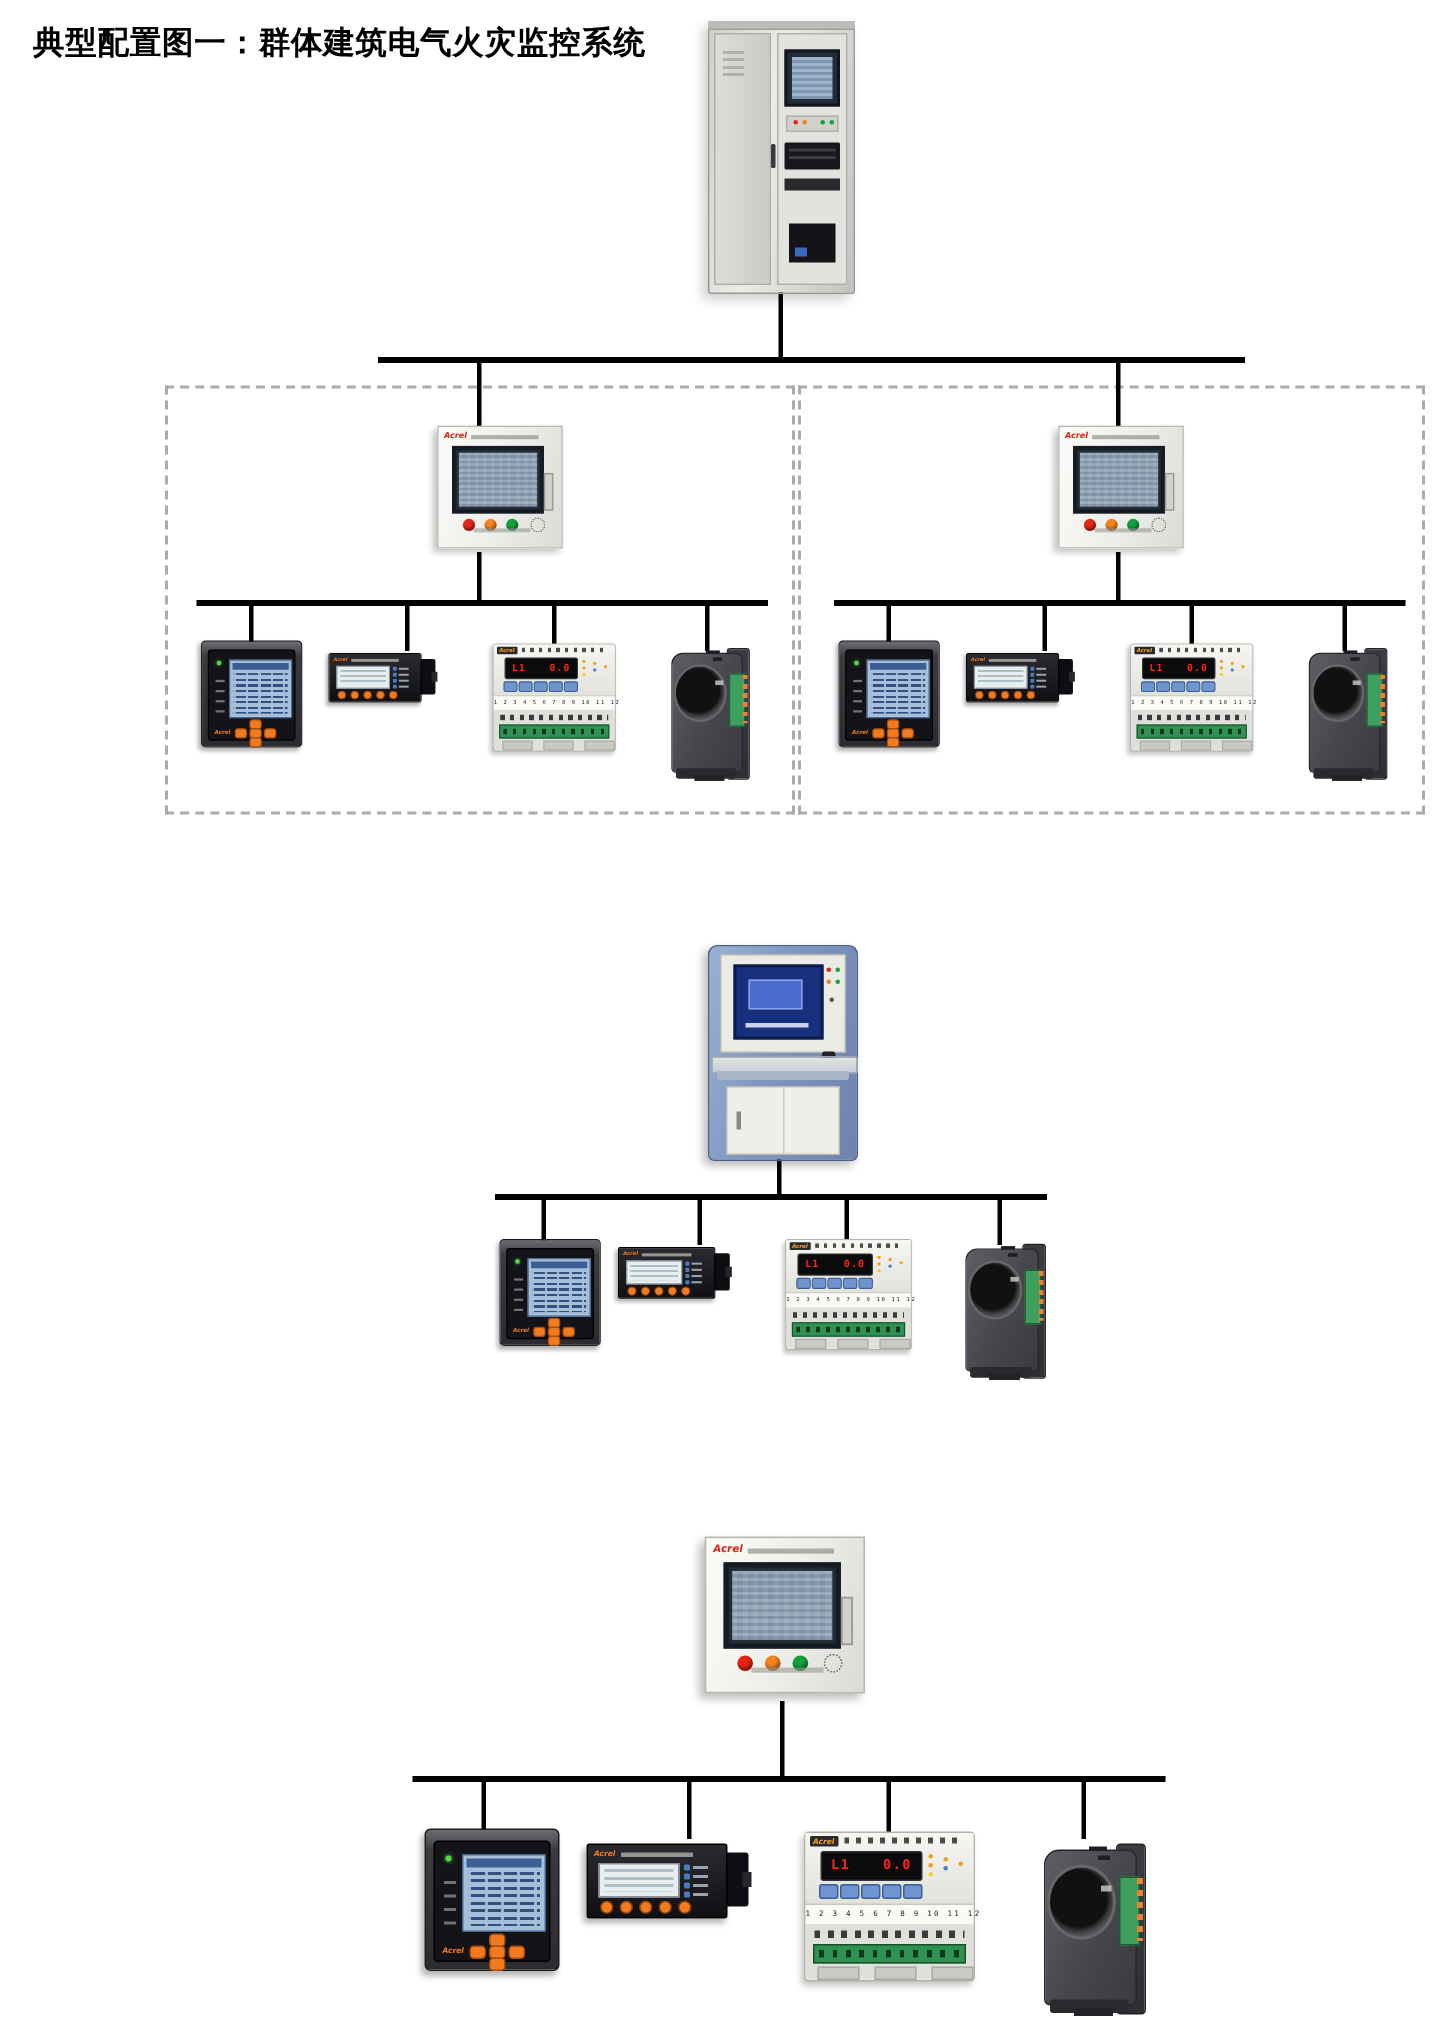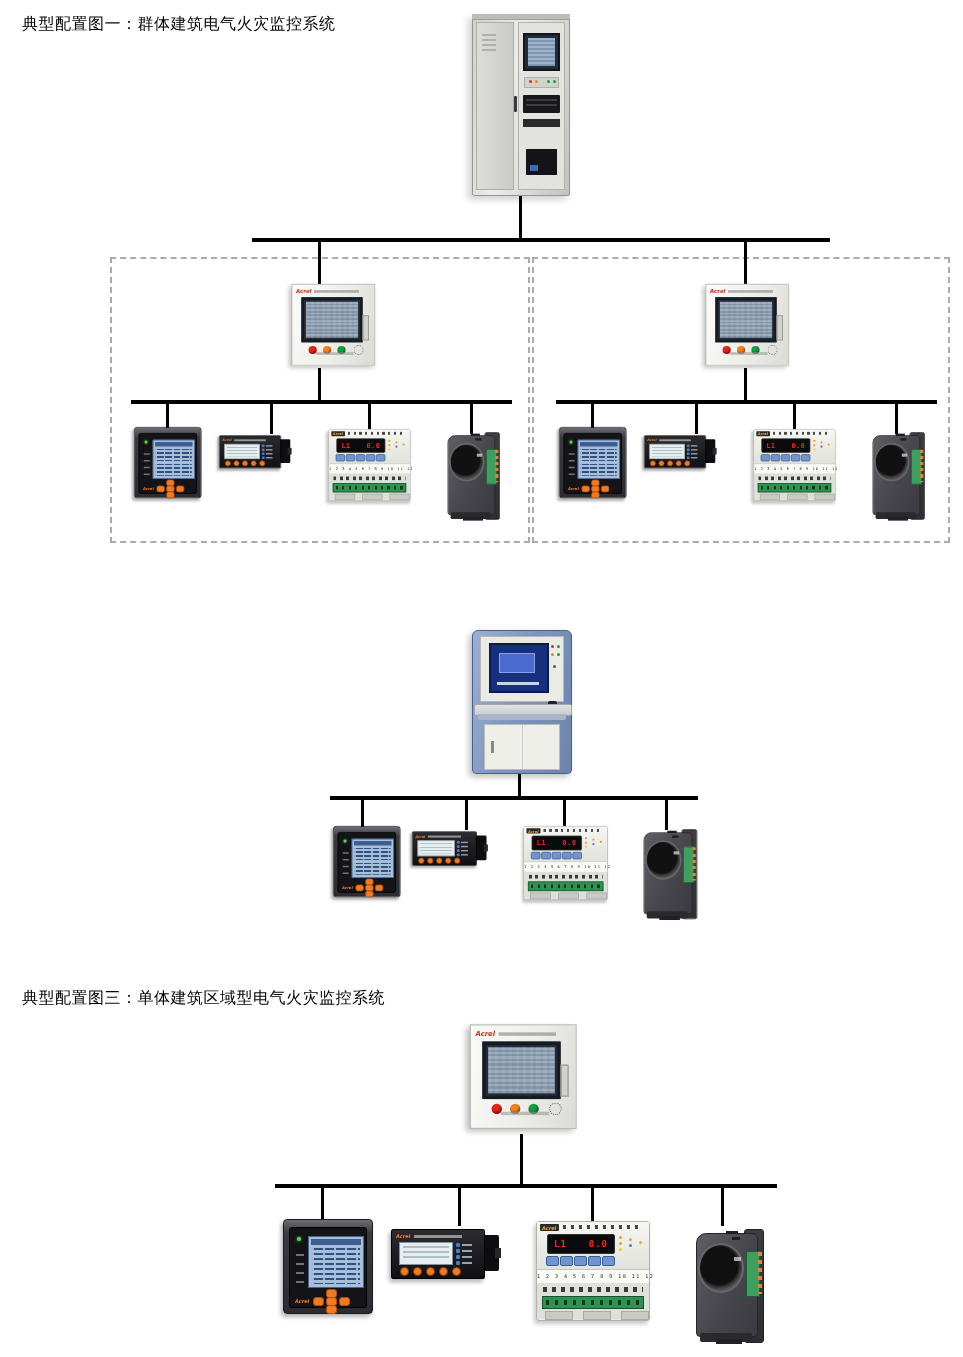--- a/index.html
+++ b/index.html
@@ -1,18 +1,18 @@
 <!DOCTYPE html>
 <html><head>
 <meta charset="utf-8">
 <style>
   html,body{margin:0;padding:0;background:#fff;}
   #stage{position:relative;width:963px;height:1357px;background:#fff;overflow:hidden;
          font-family:"DejaVu Sans","Liberation Sans",sans-serif;}
-  .sec-title{position:absolute;left:22px;font-weight:normal;font-size:16px;color:#000;letter-spacing:.5px;white-space:nowrap;}
+  .sec-title{position:absolute;left:22px;font-weight:bold;font-size:21px;color:#000;letter-spacing:.5px;white-space:nowrap;}
   .vline{position:absolute;width:3px;background:#000;}
   .hline{position:absolute;height:4px;background:#000;}
   .gbox{position:absolute;border:2px dashed #ababab;}
   .dev{position:absolute;transform-origin:0 0;}
 
   
   .cab{position:relative;width:98px;height:182px;}
   .cab .body{position:absolute;inset:0;background:linear-gradient(100deg,#cfcfcb 0%,#ebebE7 40%,#d6d6d2 72%,#c2c2be 100%);
     border:1px solid #969690;border-radius:2px;box-shadow:-4px 4px 7px rgba(0,0,0,.18);}
   .cab .cap{position:absolute;left:0;right:0;top:0;height:5px;background:#bcbcb8;border-bottom:1px solid #a0a09a;}
@@ -122,21 +122,20 @@
   .kio .cabdoor{position:absolute;left:20px;top:96px;width:74px;height:44px;background:#efefe9;border:1px solid #bcbcb4;}
   .kio .dhandle{position:absolute;left:6px;top:16px;width:3px;height:12px;background:#888;}
   .kio .dline{position:absolute;left:50%;top:0;bottom:0;width:1px;background:#cccccc;}
 </style>
 </head>
 <body>
 
 <div id="stage">
 
   <div class="sec-title" style="top:14px">典型配置图一：群体建筑电气火灾监控系统</div>
-  <div class="sec-title" style="top:988px">典型配置图三：单体建筑区域型电气火灾监控系统</div>
 
   <div class="gbox" style="left:110px;top:257px;width:416px;height:282px"></div>
   <div class="gbox" style="left:532px;top:257px;width:414px;height:282px"></div>
 
   <div class="vline" style="left:519px;top:194px;height:46px"></div>
   <div class="hline" style="left:252px;top:238px;width:578px"></div>
   <div class="vline" style="left:318px;top:242px;height:42px"></div>
   <div class="vline" style="left:744px;top:242px;height:42px"></div>
   <div class="vline" style="left:318px;top:368px;height:34px"></div>
   <div class="vline" style="left:744px;top:368px;height:34px"></div>

